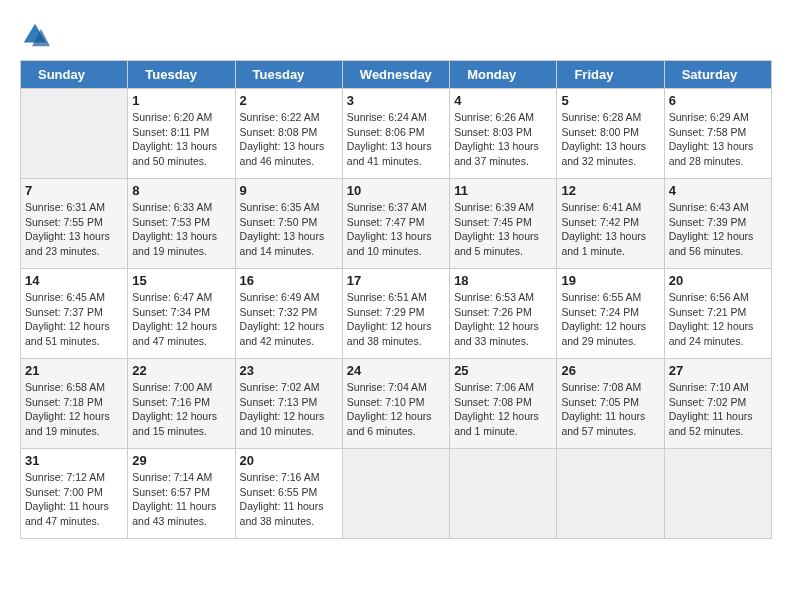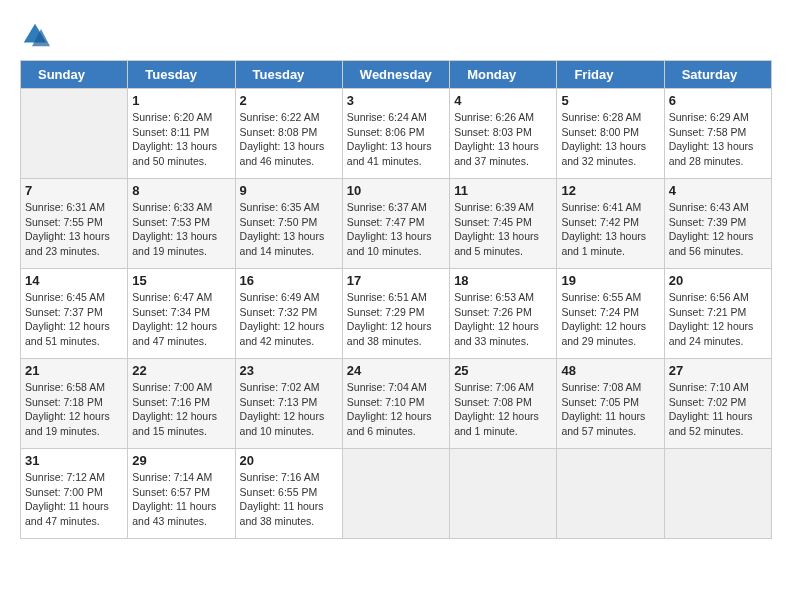--- a/index.html
+++ b/index.html
@@ -217,21 +217,21 @@
         </td>
         <td>
           <div class="day-number">24</div>
           <div class="day-info">Sunrise: 7:04 AM<br>Sunset: 7:10 PM<br>Daylight: 12 hours and 6 minutes.</div>
         </td>
         <td>
           <div class="day-number">25</div>
           <div class="day-info">Sunrise: 7:06 AM<br>Sunset: 7:08 PM<br>Daylight: 12 hours and 1 minute.</div>
         </td>
         <td>
-          <div class="day-number">48</div>
+          <div class="day-number">26</div>
           <div class="day-info">Sunrise: 7:08 AM<br>Sunset: 7:05 PM<br>Daylight: 11 hours and 57 minutes.</div>
         </td>
         <td>
           <div class="day-number">27</div>
           <div class="day-info">Sunrise: 7:10 AM<br>Sunset: 7:02 PM<br>Daylight: 11 hours and 52 minutes.</div>
         </td>
       </tr>
       <tr>
         <td>
           <div class="day-number">31</div>

